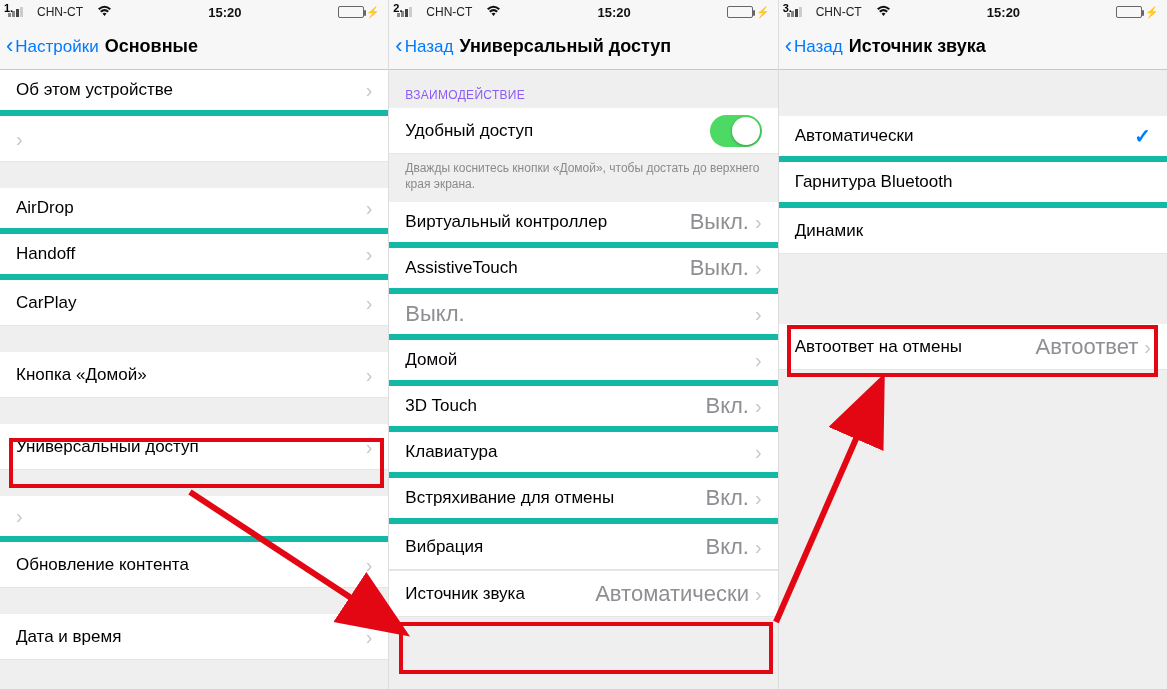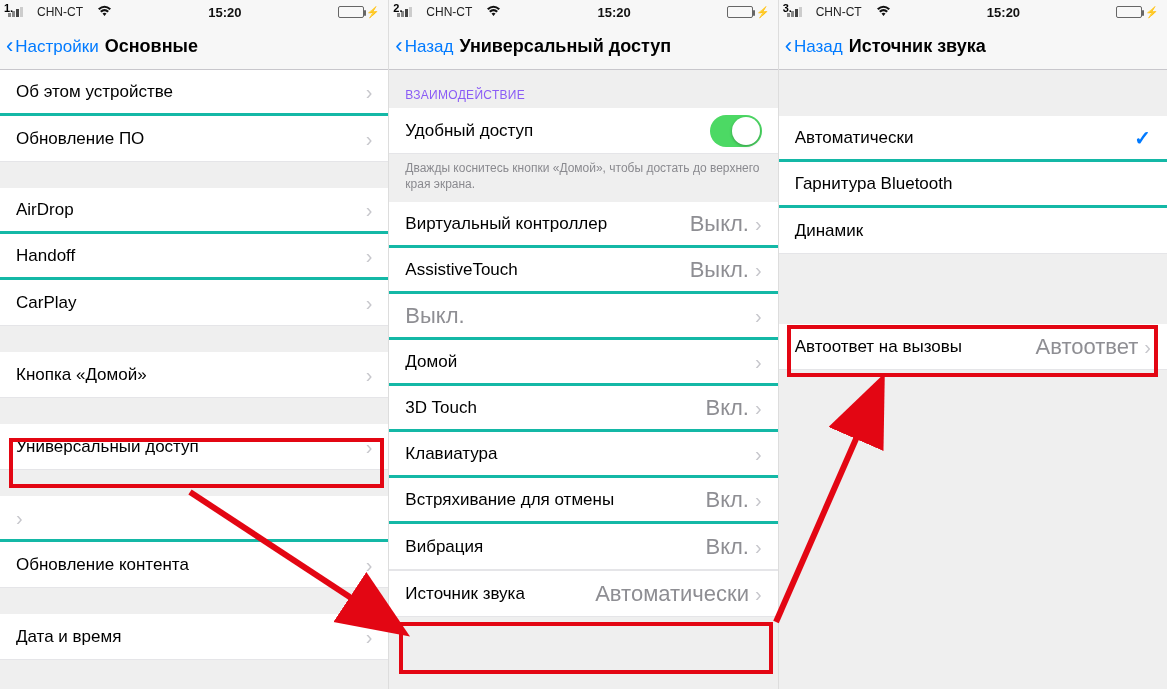--- a/index.html
+++ b/index.html
@@ -113,21 +113,21 @@
     padding: 6px 16px 10px;
     line-height:1.35;
   }
   .row {
     display:flex;
     align-items:center;
     justify-content:space-between;
     padding: 0 16px;
     height: 46px;
     background:#fff;
-    border-bottom: 3px solid #14b8a6;
+    border-bottom: 6px solid #14b8a6;
     font-size:17px;
     color:#000;
     position:relative;
   }
   .row:last-child { border-bottom:1px solid #e5e5e8; }
   .row .label { flex:1; }
   .row .value {
     color:#8e8e93;
     font-size:22px;
     margin-right:6px;
@@ -201,21 +201,20 @@
       </div>
       <div class="nav-title">Основные</div>
     </div>
     <div class="content">
       <div class="group" id="s1a">
           <div class="row">
             <span class="label">Об этом устройстве</span>
             <span class="disclosure">›</span>
           </div>
           <div class="row">
-            <span class="label">Обновление ПО</span>
             <span class="disclosure">›</span>
           </div>
         </div>
       <div class="group-gap"></div>
       <div class="group" id="s1b">
           <div class="row">
             <span class="label">AirDrop</span>
             <span class="disclosure">›</span>
           </div>
           <div class="row">
@@ -390,21 +389,21 @@
           <div class="row">
             <span class="label">Гарнитура Bluetooth</span>
           </div>
           <div class="row">
             <span class="label">Динамик</span>
           </div>
         </div>
       <div style="height:70px"></div>
       <div class="group" id="s3auto">
           <div class="row">
-            <span class="label">Автоответ на вызовы</span>
+            <span class="label">Автоответ на отмены</span>
             <span class="value">Автоответ</span>
             <span class="disclosure">›</span>
           </div>
         </div>
     </div>
   </div>
 
 </div>
 
 <div class="hl" style="left:9px; top:438px; width:375px; height:50px;"></div>

